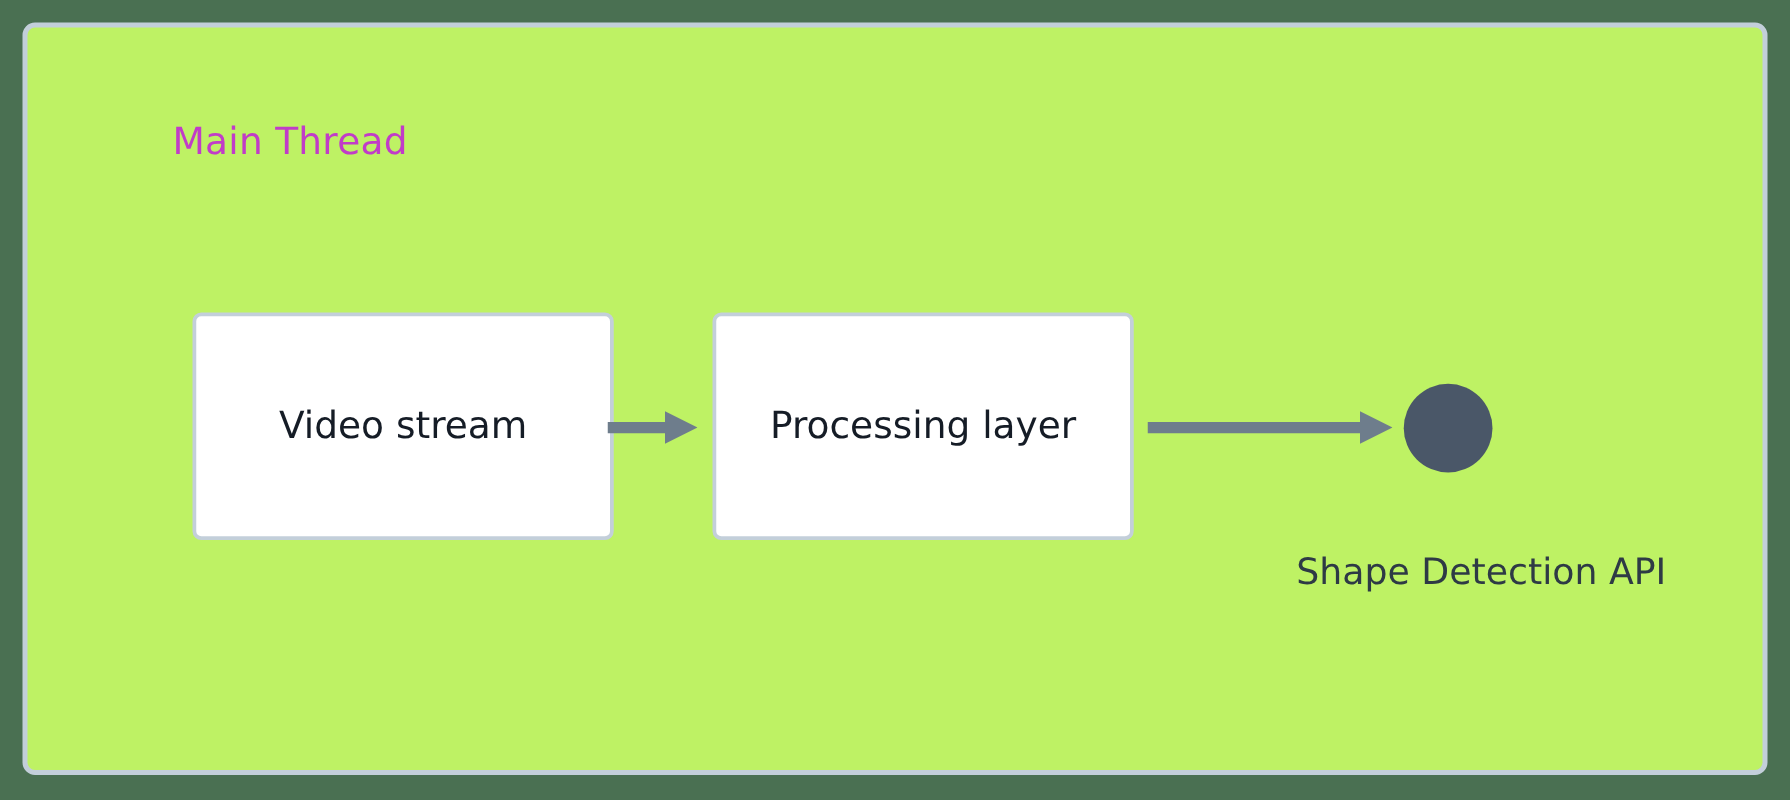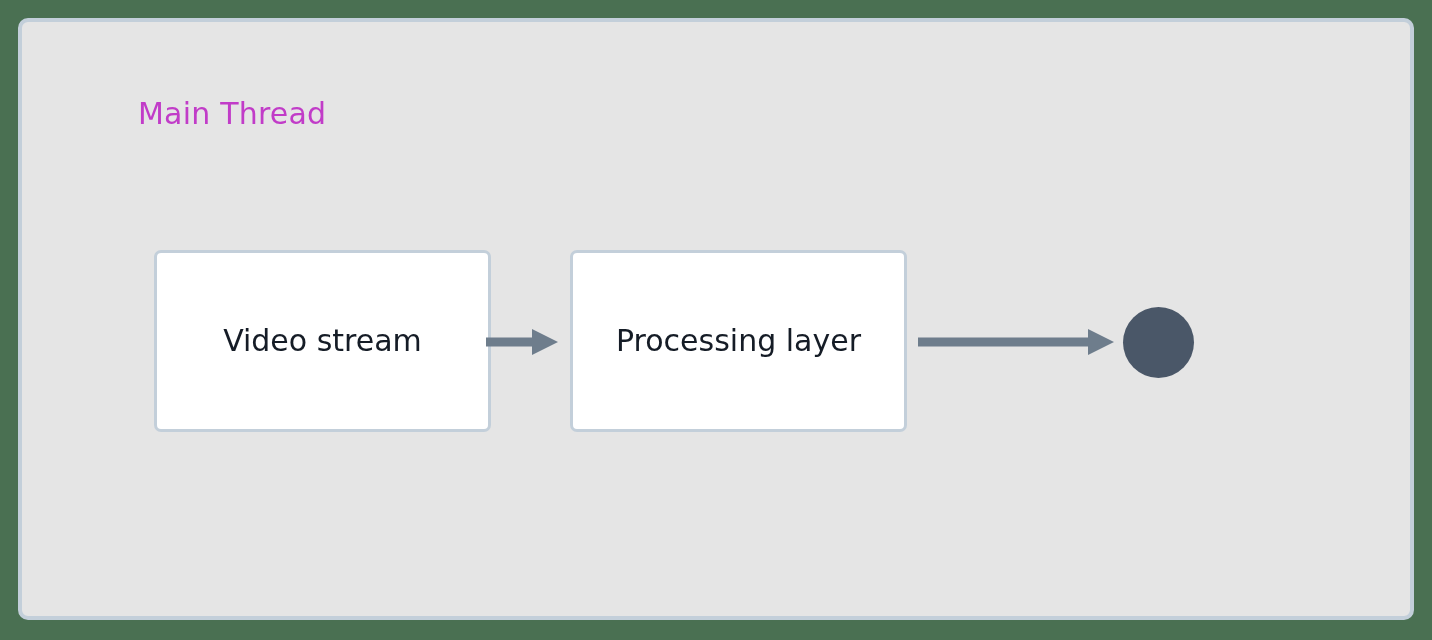--- a/index.html
+++ b/index.html
@@ -21,21 +21,21 @@
   }
 
   
   .panel {
     position: absolute;
     left: 18px;
     top: 18px;
     width: 1396px;
     height: 602px;
     box-sizing: border-box;
-    background: #e5e5e5;
+    background: #bef264;
     border: 4px solid #c3cfda;
     border-radius: 10px;
   }
 
   
   .lane-title {
     position: absolute;
     left: 116px;
     top: 74px;
     font-size: 30px;
@@ -127,15 +127,16 @@
     </div>
 
     <div class="arrow a2">
       <svg viewBox="0 0 196 32" preserveAspectRatio="none" aria-hidden="true">
         <path d="M0 11.5 H170 V3 L196 16 L170 29 V20.5 H0 Z" fill="#6e7d8c"></path>
       </svg>
     </div>
 
     <div class="circle-node"></div>
 
+    <div class="circle-caption">Shape Detection API</div>
 
   </div>
 </div>
 
 </body></html>

